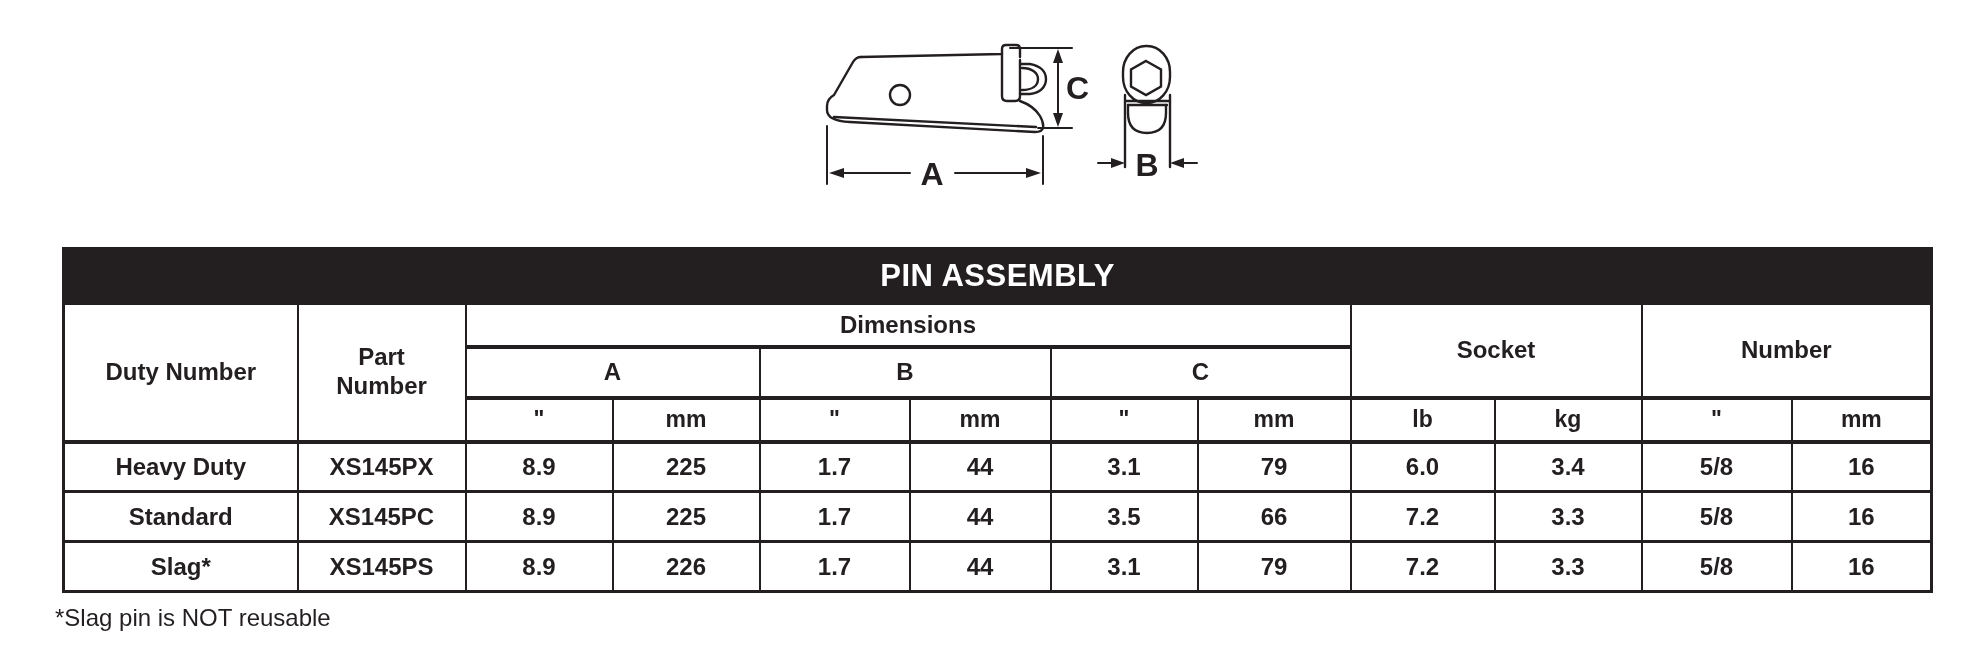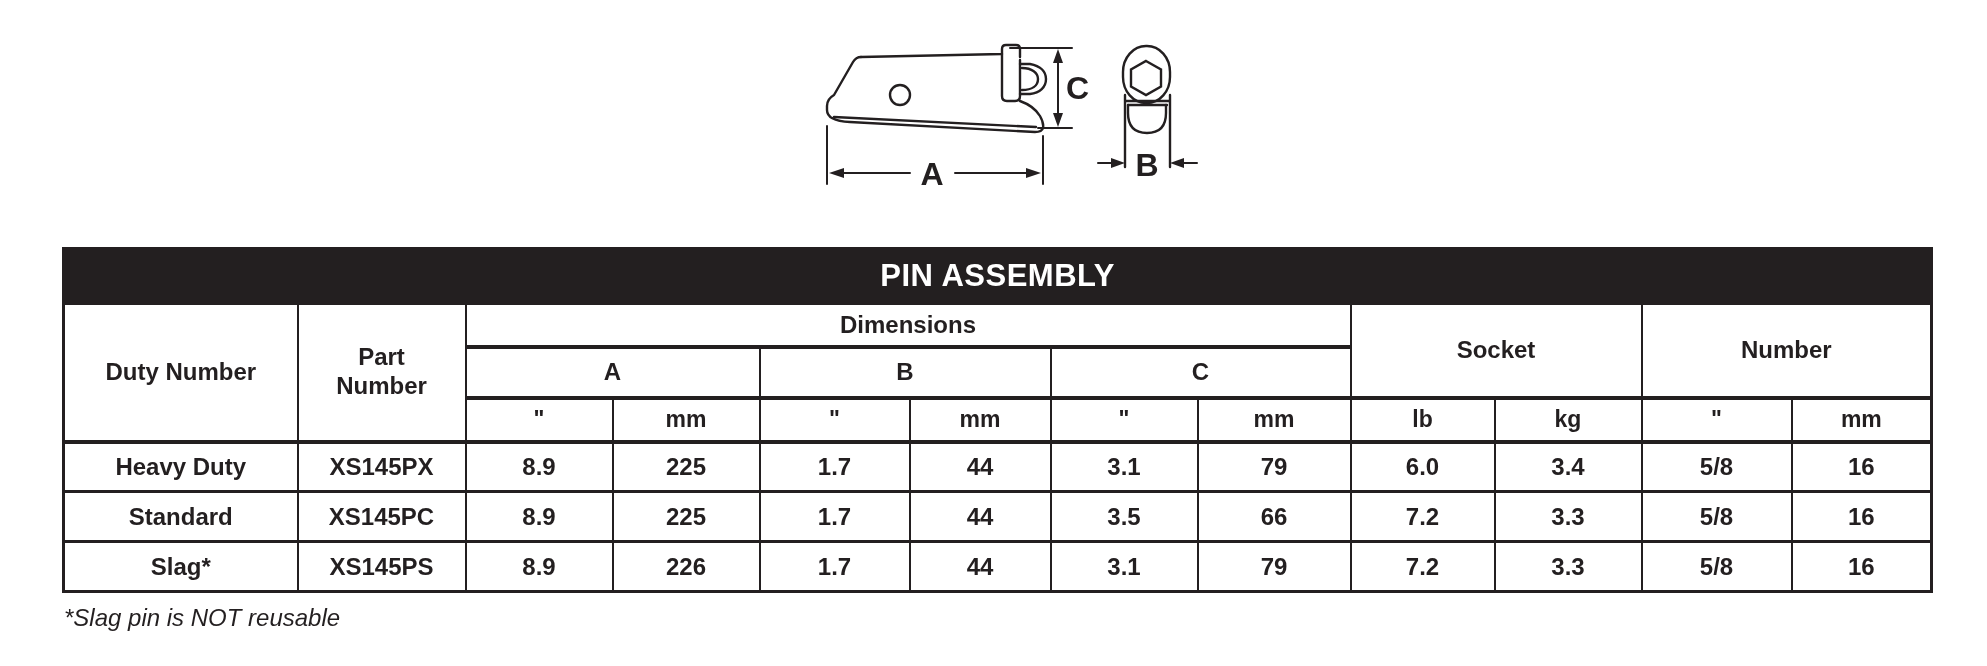--- a/index.html
+++ b/index.html
@@ -32,21 +32,21 @@
     background:#231f20; color:#ffffff; font-size:31px; font-weight:bold;
     letter-spacing:0.5px; border-bottom:3px solid #231f20;
   }
   .hdr { font-weight:bold; font-size:24px; }
   .sub { font-weight:bold; font-size:23px; }
   .bb4 { border-bottom-width:4px !important; }
   .data-row td { font-size:24px; font-weight:bold; border-bottom:3px solid #231f20; }
   .wrap-narrow { display:block; max-width:95px; margin:16px auto; line-height:1.2; }
   
   .footnote {
-    position:absolute; left:64px; top:604px; font-size:24px; color:#231f20;font-style:italic;
+    position:absolute; left:55px; top:604px; font-size:24px; color:#231f20;
   }
 </style>
 </head>
 <body>
 
 <div class="page">
 
   <svg class="drawing-svg" width="1987" height="210" viewBox="0 0 1987 210" aria-hidden="true">
 
     <g>

